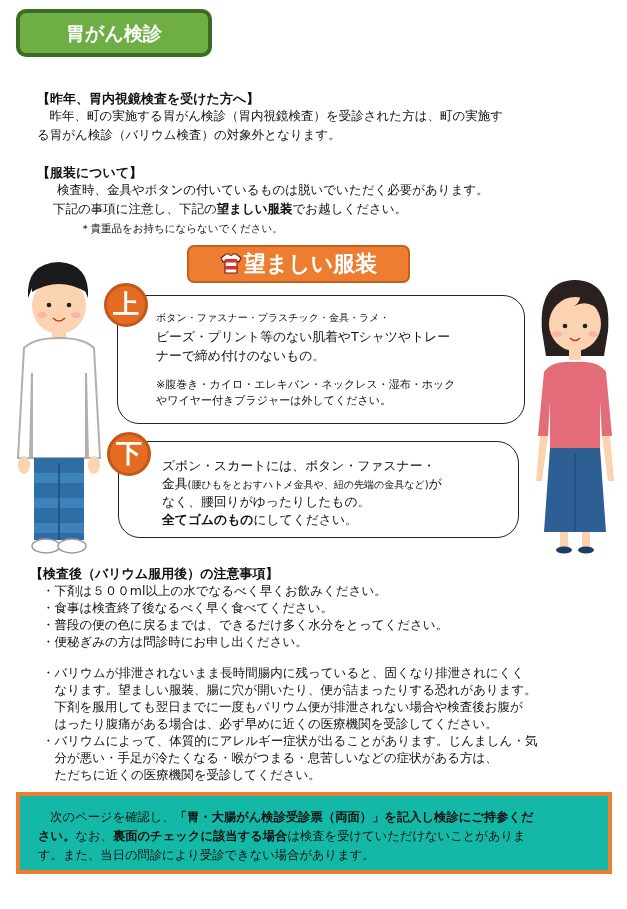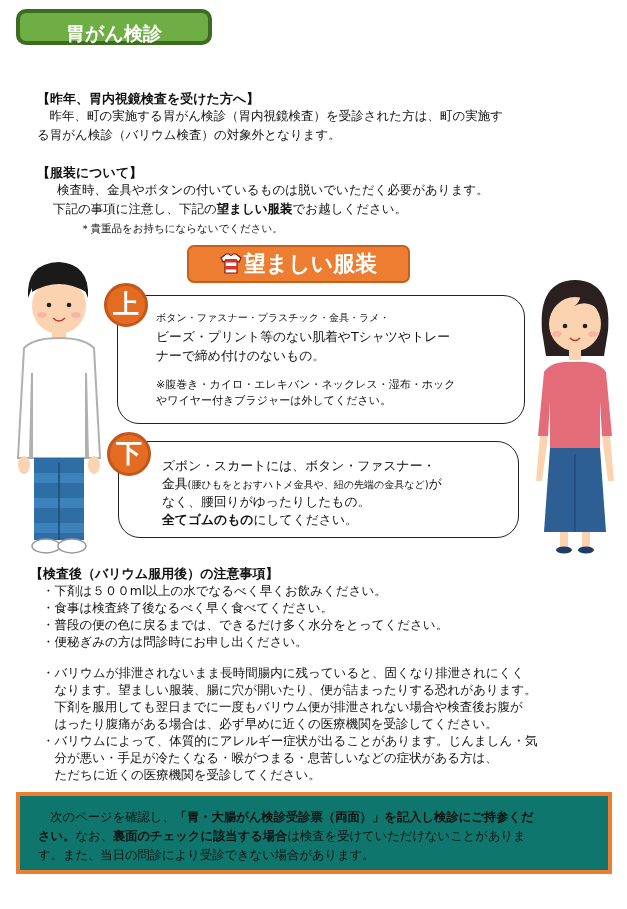--- a/index.html
+++ b/index.html
@@ -1,34 +1,34 @@
 <!DOCTYPE html>
 <html><head>
 <meta charset="utf-8">
 <style>
   html, body { margin:0; padding:0; background:#ffffff; }
   body { width:627px; height:909px; position:relative; overflow:hidden;
          font-family:"DejaVu Sans","Liberation Sans",sans-serif; color:#111; }
   .abs { position:absolute; }
-  .title-badge { left:16px; top:9px; width:196px; height:36px; box-sizing:border-box;
+  .title-badge { left:16px; top:9px; width:196px; height:48px; box-sizing:border-box;
     background:#6fae45; border:4px solid #3c6b22; border-radius:10px;
     color:#fff; font-weight:bold; font-size:19px; text-align:center; line-height:40px; }
   .sec-h { font-weight:bold; font-size:13px; }
   .txt { font-size:12.5px; line-height:18px; white-space:nowrap; }
   .small { font-size:10.5px;margin-left:23px; }
   .b { font-weight:bold; }
   .pill { left:187px; top:245px; width:223px; height:38px; box-sizing:border-box;
     background:#ed7d31; border:2px solid #c65f1a; border-radius:7px; color:#fff;
     font-size:22px; font-weight:bold; line-height:33px; text-align:center; }
   .pill .shirt { display:inline-block; width:22px; height:22px; vertical-align:-3px; margin-right:2px; }
   .box { background:#fff; border:1.5px solid #222; border-radius:22px; box-sizing:border-box; }
   .circle { width:44px; height:44px; border-radius:50%; background:#e46c22; border:3px solid #c3561a;
     box-sizing:border-box; color:#fff; font-size:26px; font-weight:bold; text-align:center; line-height:36px; }
   .note { left:16px; top:792px; width:596px; height:82px; box-sizing:border-box;
-    background:#0f766e; border:4px solid #ed7d31; padding:12px 10px 0 18px;
+    background:#14b8a6; border:4px solid #ed7d31; padding:12px 10px 0 18px;
     font-size:12.3px; line-height:19px; }
   .note p { margin:0; }
 </style>
 </head>
 <body>
 
 <div class="abs title-badge">
   <span>胃がん検診</span>
 </div>
 

